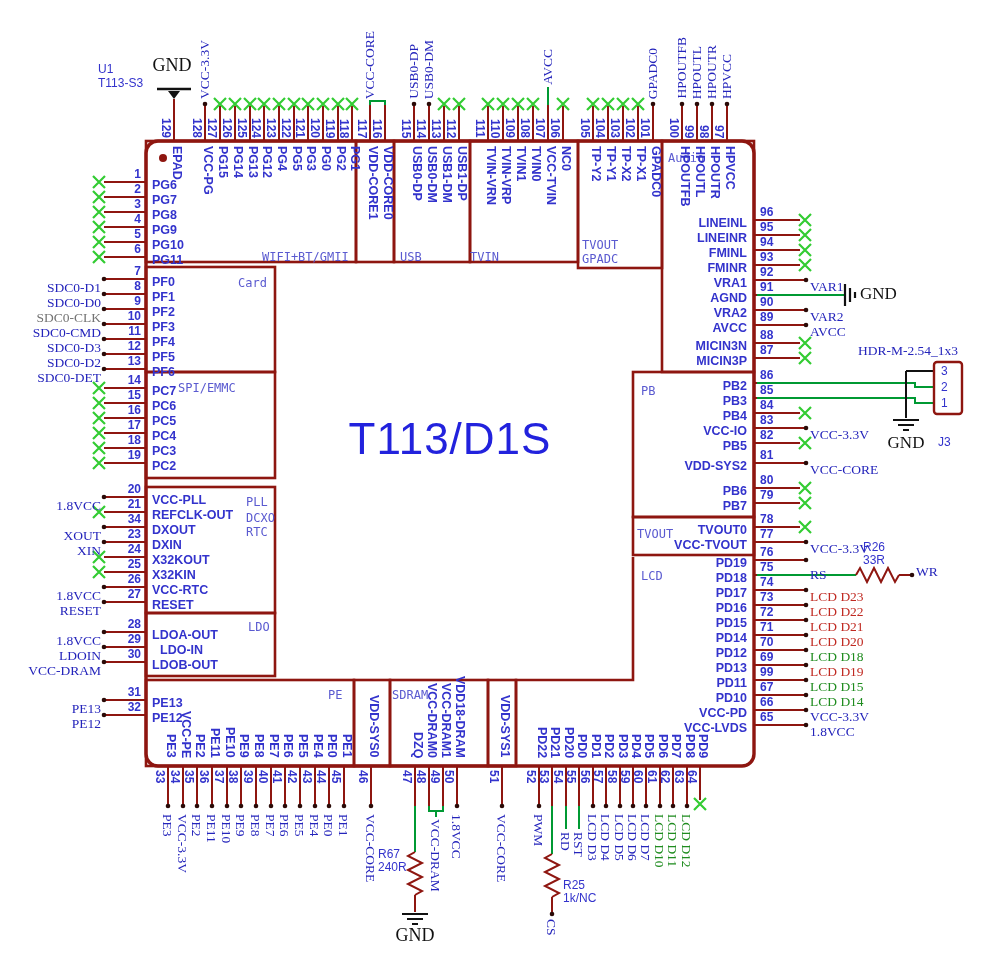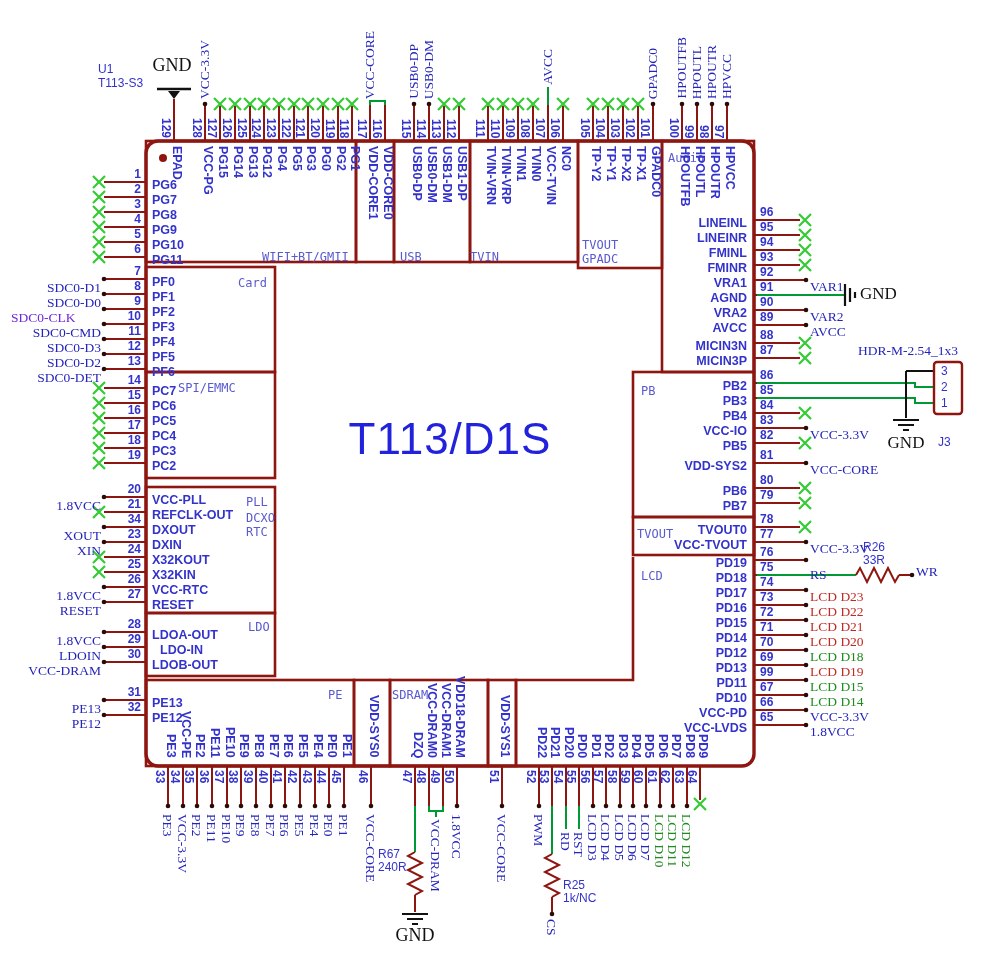--- a/index.html
+++ b/index.html
@@ -575,21 +575,21 @@
       <div class="abs pinnum" style="left:101px;top:243px;width:40px;text-align:right;">6</div>
       <div class="abs pinname" style="left:152px;top:253px;width:125px;">PG11</div>
       <div class="abs pinnum" style="left:101px;top:265px;width:40px;text-align:right;">7</div>
       <div class="abs pinname" style="left:152px;top:275px;width:125px;">PF0</div>
       <div class="abs net" style="left:11px;top:280px;width:90px;text-align:right;color:#2424bb;">SDC0-D1</div>
       <div class="abs pinnum" style="left:101px;top:280px;width:40px;text-align:right;">8</div>
       <div class="abs pinname" style="left:152px;top:290px;width:125px;">PF1</div>
       <div class="abs net" style="left:11px;top:295px;width:90px;text-align:right;color:#2424bb;">SDC0-D0</div>
       <div class="abs pinnum" style="left:101px;top:295px;width:40px;text-align:right;">9</div>
       <div class="abs pinname" style="left:152px;top:305px;width:125px;">PF2</div>
-      <div class="abs net" style="left:11px;top:310px;width:90px;text-align:left;color:#6d28d9;">SDC0-CLK</div>
+      <div class="abs net" style="left:11px;top:310px;width:90px;text-align:right;color:#737373;">SDC0-CLK</div>
       <div class="abs pinnum" style="left:101px;top:310px;width:40px;text-align:right;">10</div>
       <div class="abs pinname" style="left:152px;top:320px;width:125px;">PF3</div>
       <div class="abs net" style="left:11px;top:325px;width:90px;text-align:right;color:#2424bb;">SDC0-CMD</div>
       <div class="abs pinnum" style="left:101px;top:325px;width:40px;text-align:right;">11</div>
       <div class="abs pinname" style="left:152px;top:335px;width:125px;">PF4</div>
       <div class="abs net" style="left:11px;top:340px;width:90px;text-align:right;color:#2424bb;">SDC0-D3</div>
       <div class="abs pinnum" style="left:101px;top:340px;width:40px;text-align:right;">12</div>
       <div class="abs pinname" style="left:152px;top:350px;width:125px;">PF5</div>
       <div class="abs net" style="left:11px;top:355px;width:90px;text-align:right;color:#2424bb;">SDC0-D2</div>
       <div class="abs pinnum" style="left:101px;top:355px;width:40px;text-align:right;">13</div>

